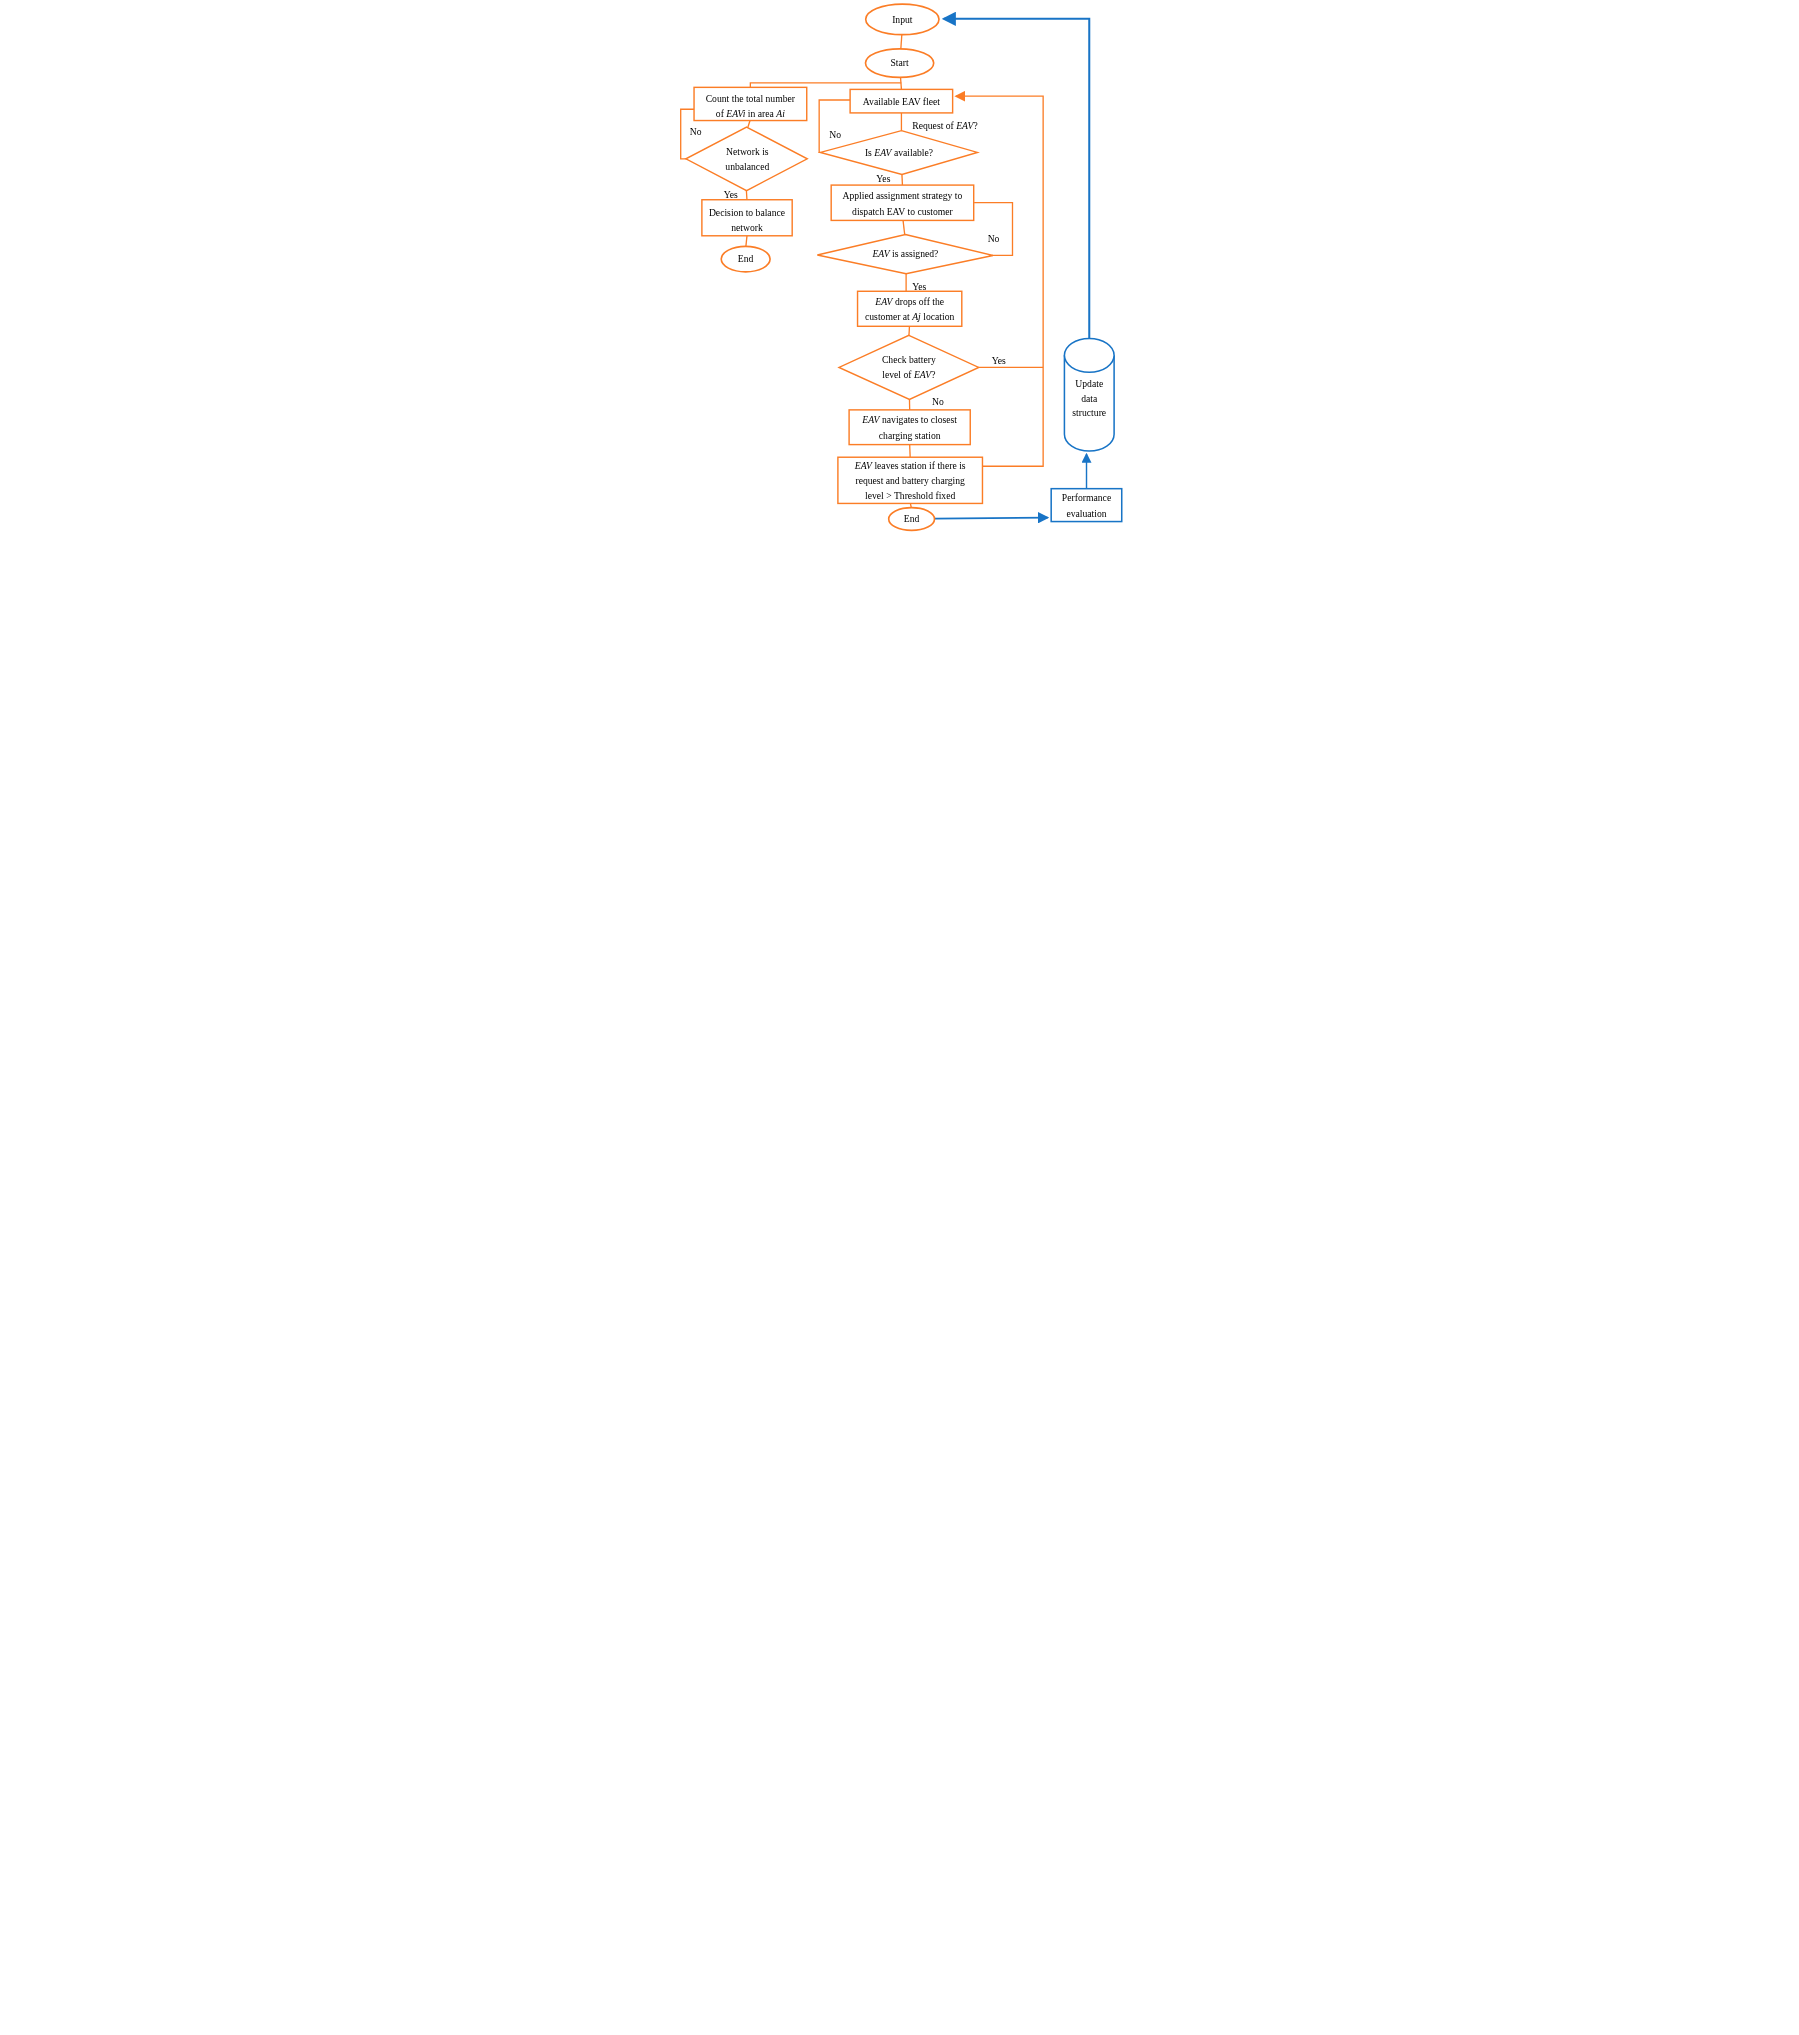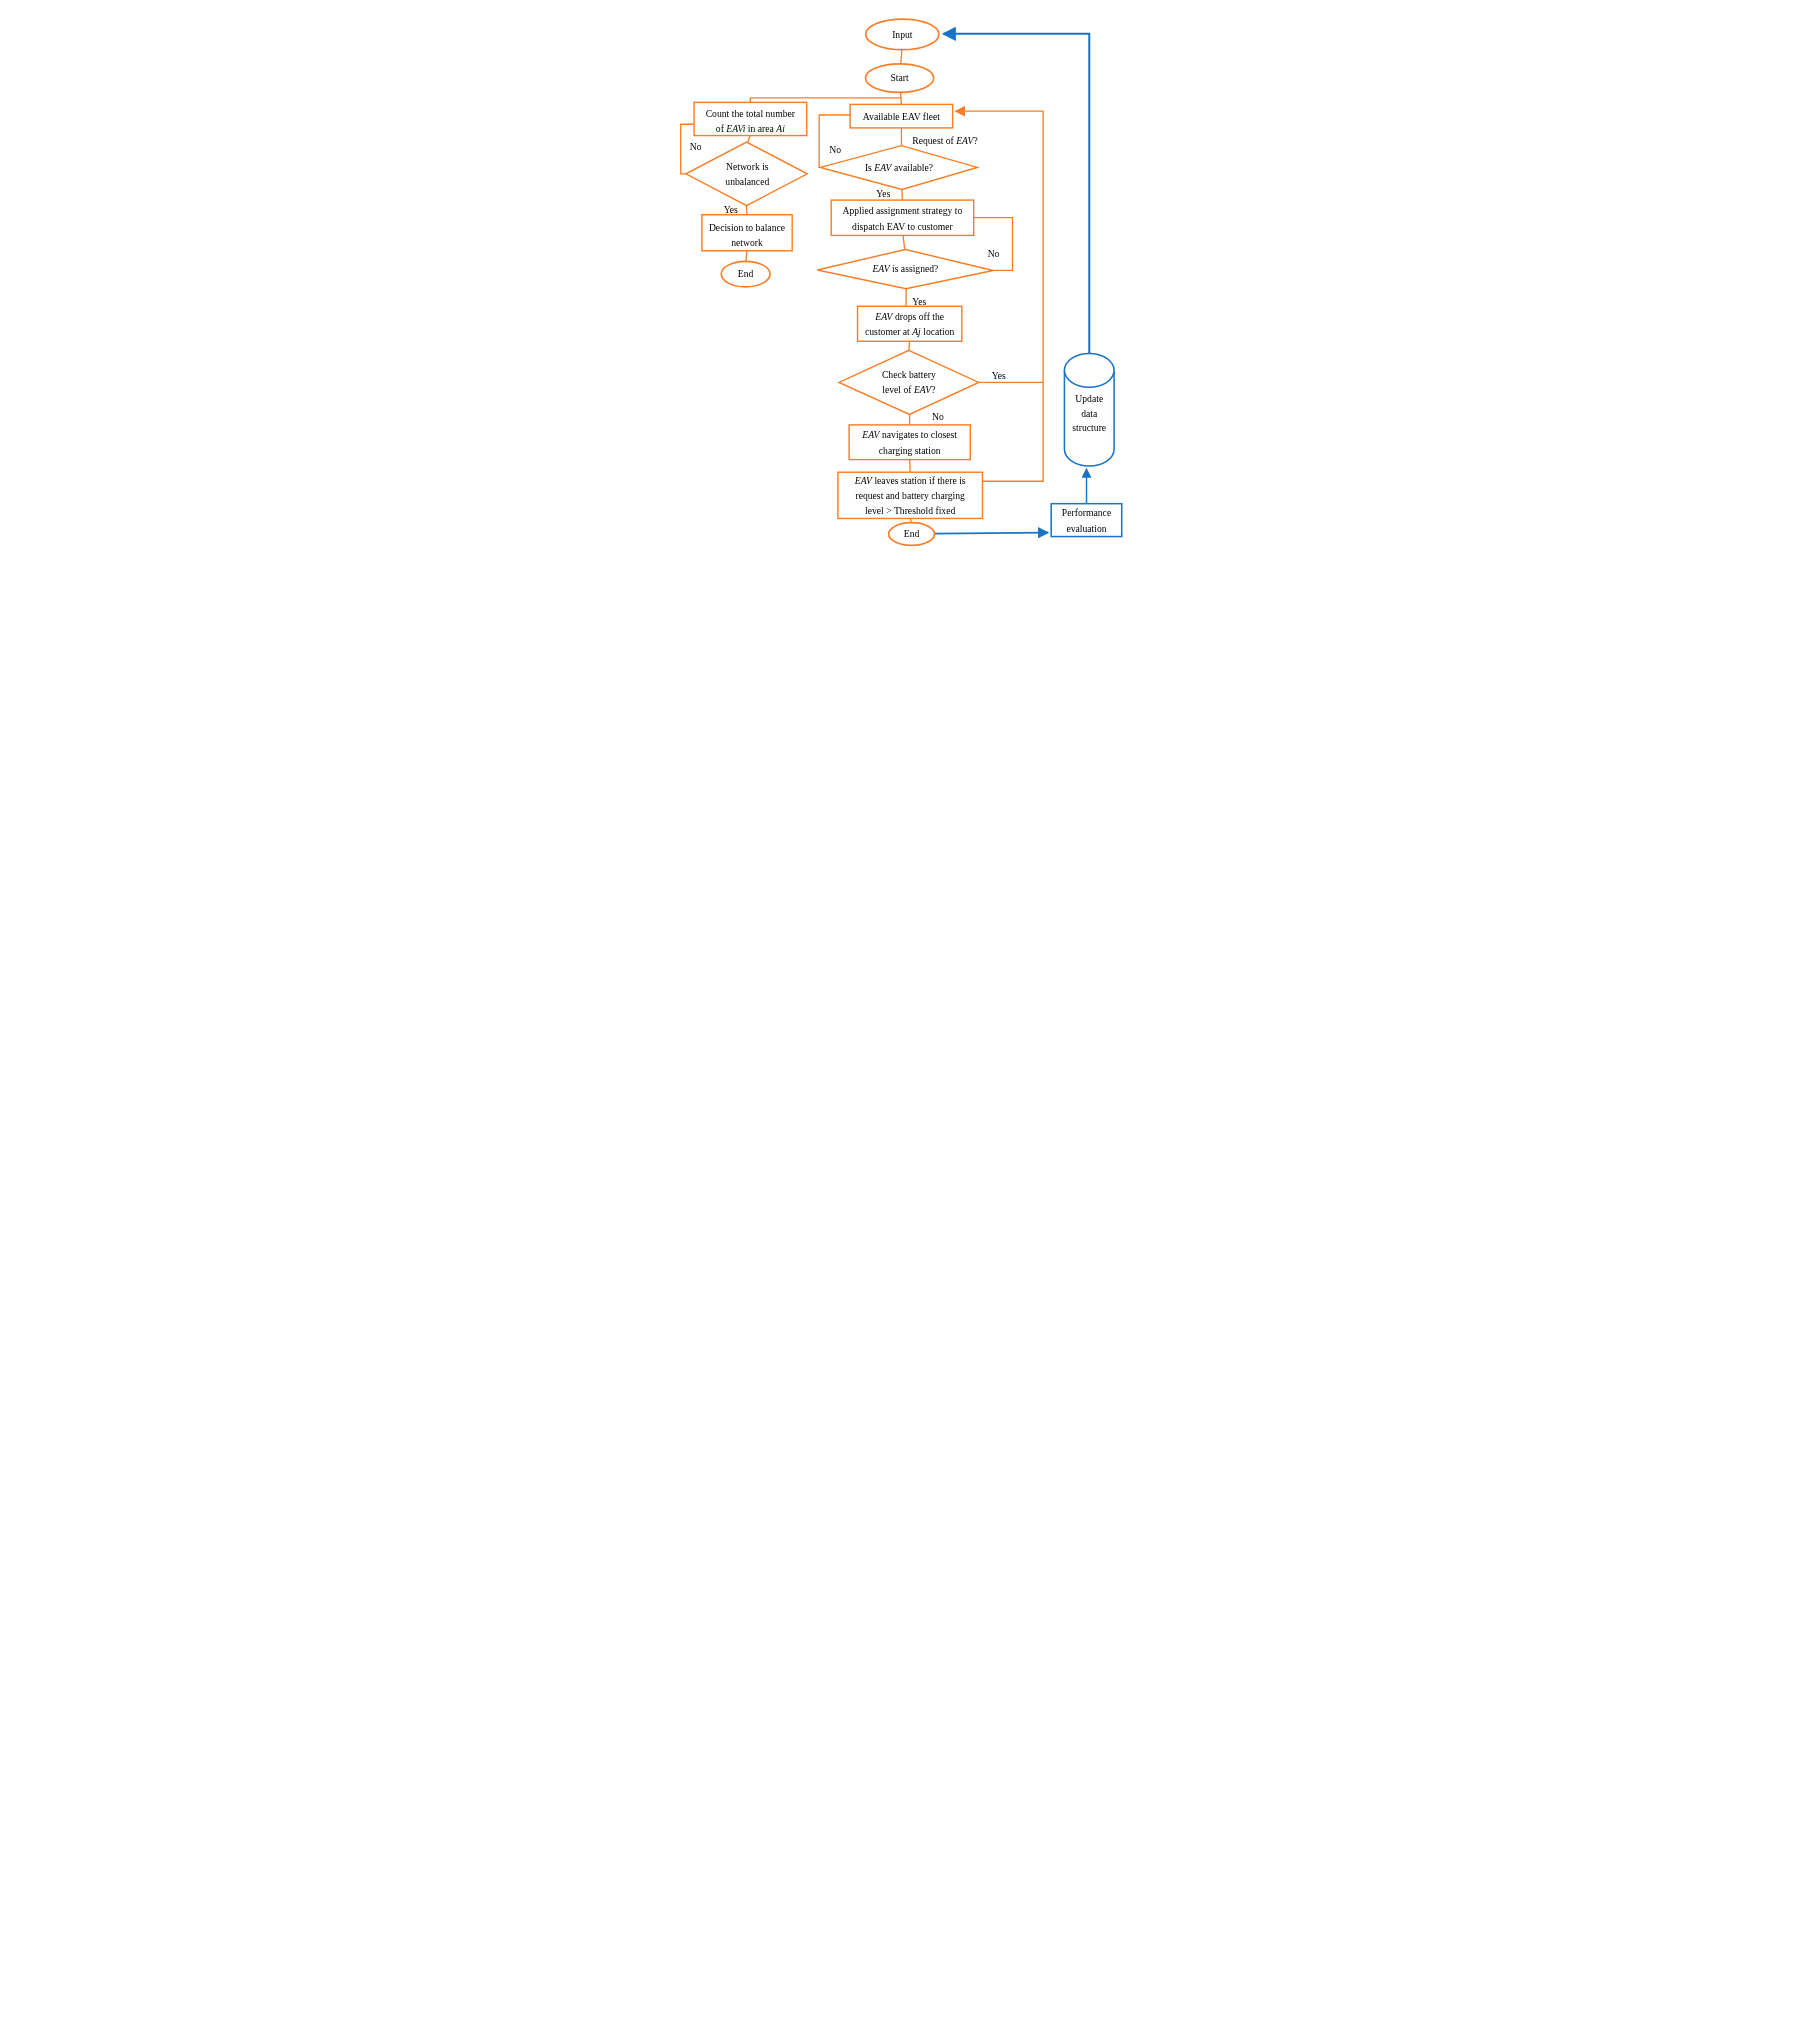--- a/index.html
+++ b/index.html
@@ -1,17 +1,17 @@
 <!DOCTYPE html>
 <html style="--orange: #FB7D26; --blue: #1874C6; --ink: #000000; --bg: #ffffff;font-size:6.5px"><head>
 <meta charset="utf-8">
 <style>
   :root { --orange:#FB7D26; --blue:#1874C6; --ink:#000000; --bg:#ffffff; }
   html,body { margin:0; padding:0; background:var(--bg); }
-  .stage { width:450px; margin:15px auto; }
+  .stage { width:450px; margin:0 auto; }
   svg { display:block; width:100%; height:auto; background:var(--bg); }
   .edge-o { stroke:var(--orange); stroke-width:13; fill:none; stroke-linecap:butt; stroke-linejoin:miter; }
   .edge-b { stroke:var(--blue); stroke-width:14; fill:none; }
   .edge-b-thick { stroke:var(--blue); stroke-width:20; fill:none; }
   .edge-b-mid { stroke:var(--blue); stroke-width:16; fill:none; }
   .shape-o { stroke:var(--orange); stroke-width:14; fill:#fff; stroke-linejoin:miter; }
   .shape-o-e { stroke:var(--orange); stroke-width:16; fill:#fff; }
   .shape-b { stroke:var(--blue); stroke-width:15; fill:#fff; }
   .t { font-family:"Liberation Serif","DejaVu Serif",serif; font-size:95px; fill:var(--ink); text-anchor:middle; }
   .t-start { text-anchor:start; }

